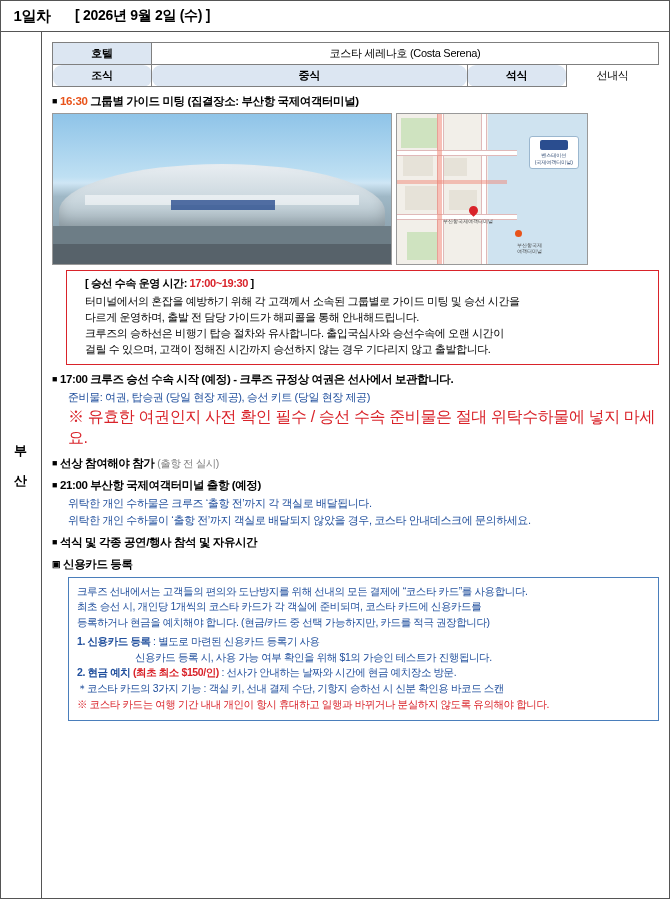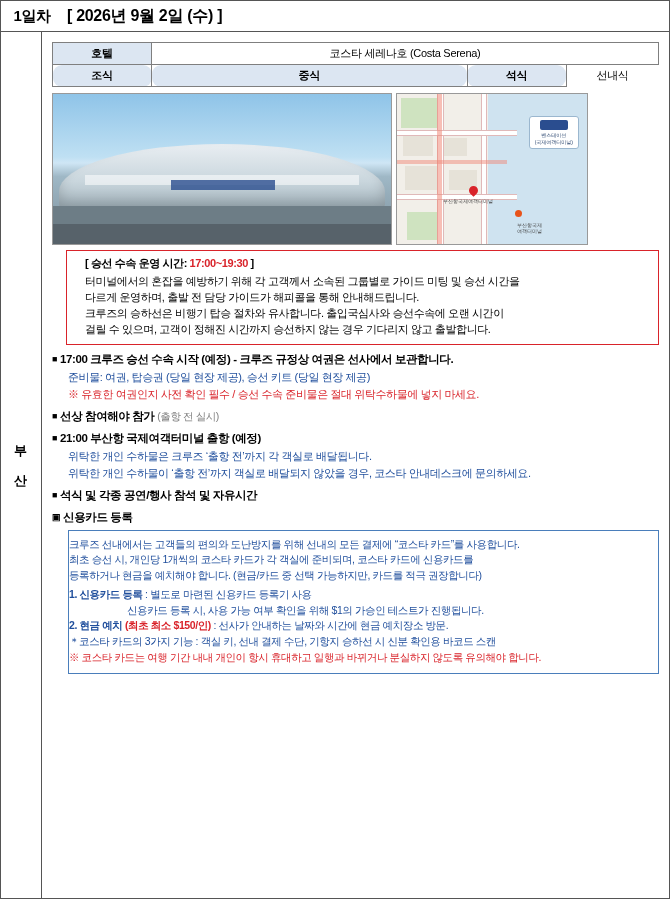--- a/index.html
+++ b/index.html
@@ -31,24 +31,24 @@
     align-items: center;
   }
   .day-label {
     width: 62px;
     text-align: center;
     font-size: 15px;
     font-weight: bold;
     letter-spacing: -0.5px;
   }
   .date-label {
-    font-size: 16px;
+    font-size: 14px;
     font-weight: bold;
     letter-spacing: -0.3px;
-    margin-left: 4px;
+    margin-left: 12px;
   }
   
   .body-wrap {
     display: flex;
     height: 867px;
   }
   .left-rail {
     width: 40px;
     border-right: 1px solid #555;
     display: flex;
@@ -110,21 +110,21 @@
     font-size: 10.5px;
   }
   .line-blue {
     color: #1f4e9c;
     font-size: 11px;
     margin: 2px 0 2px 16px;
     letter-spacing: -0.4px;
   }
   .line-red {
     color: #d9232a;
-    font-size: 11px;
+    font-size: 16px;
     margin: 2px 0 2px 16px;
     letter-spacing: -0.4px;
   }
   
   .img-row {
     display: flex;
     gap: 4px;
     margin: 4px 0 4px 0;
   }
   .photo {
@@ -239,21 +239,21 @@
     line-height: 1.45;
     letter-spacing: -0.4px;
   }
   .box .box-title {
     font-weight: bold;
     margin-bottom: 2px;
   }
   .box .box-title .hr { color: #d9232a; }
   .box-blue {
     border: 1px solid #4a7ebb;
-    padding: 6px 8px 7px 0;
+    padding: 6px 8px 7px 8px;
     margin: 5px 0 4px 16px;
     font-size: 10.5px;
     line-height: 1.5;
     letter-spacing: -0.4px;
     color: #1f4e9c;
   }
   .box-blue .num { font-weight: bold; }
   .box-blue .red { color: #d9232a; }
   .box-blue .indent { display: block; margin-left: 58px; }
   .flex-row { display: flex; gap: 6px; align-items: flex-start; }
@@ -292,20 +292,24 @@
         </tr>
         <tr>
           <td class="lbl2">조식</td>
           <td class="lbl2" style="width:auto;">중식</td>
           <td class="lbl2">석식</td>
           <td class="nb" style="width:90px;">선내식</td>
         </tr>
       </tbody>
         </table>
 
+      <div class="bullet">
+        <span class="sq">■</span><span class="time-red">16:30</span>
+        <span>그룹별 가이드 미팅 (집결장소: 부산항 국제여객터미널)</span>
+      </div>
 
       <div class="img-row">
         <div class="photo terminal">
           <div class="bldg"></div>
           <div class="sign"></div>
           <div class="strip"></div>
           <div class="road"></div>
         </div>
         <div class="photo map">
           <div class="water"></div>

